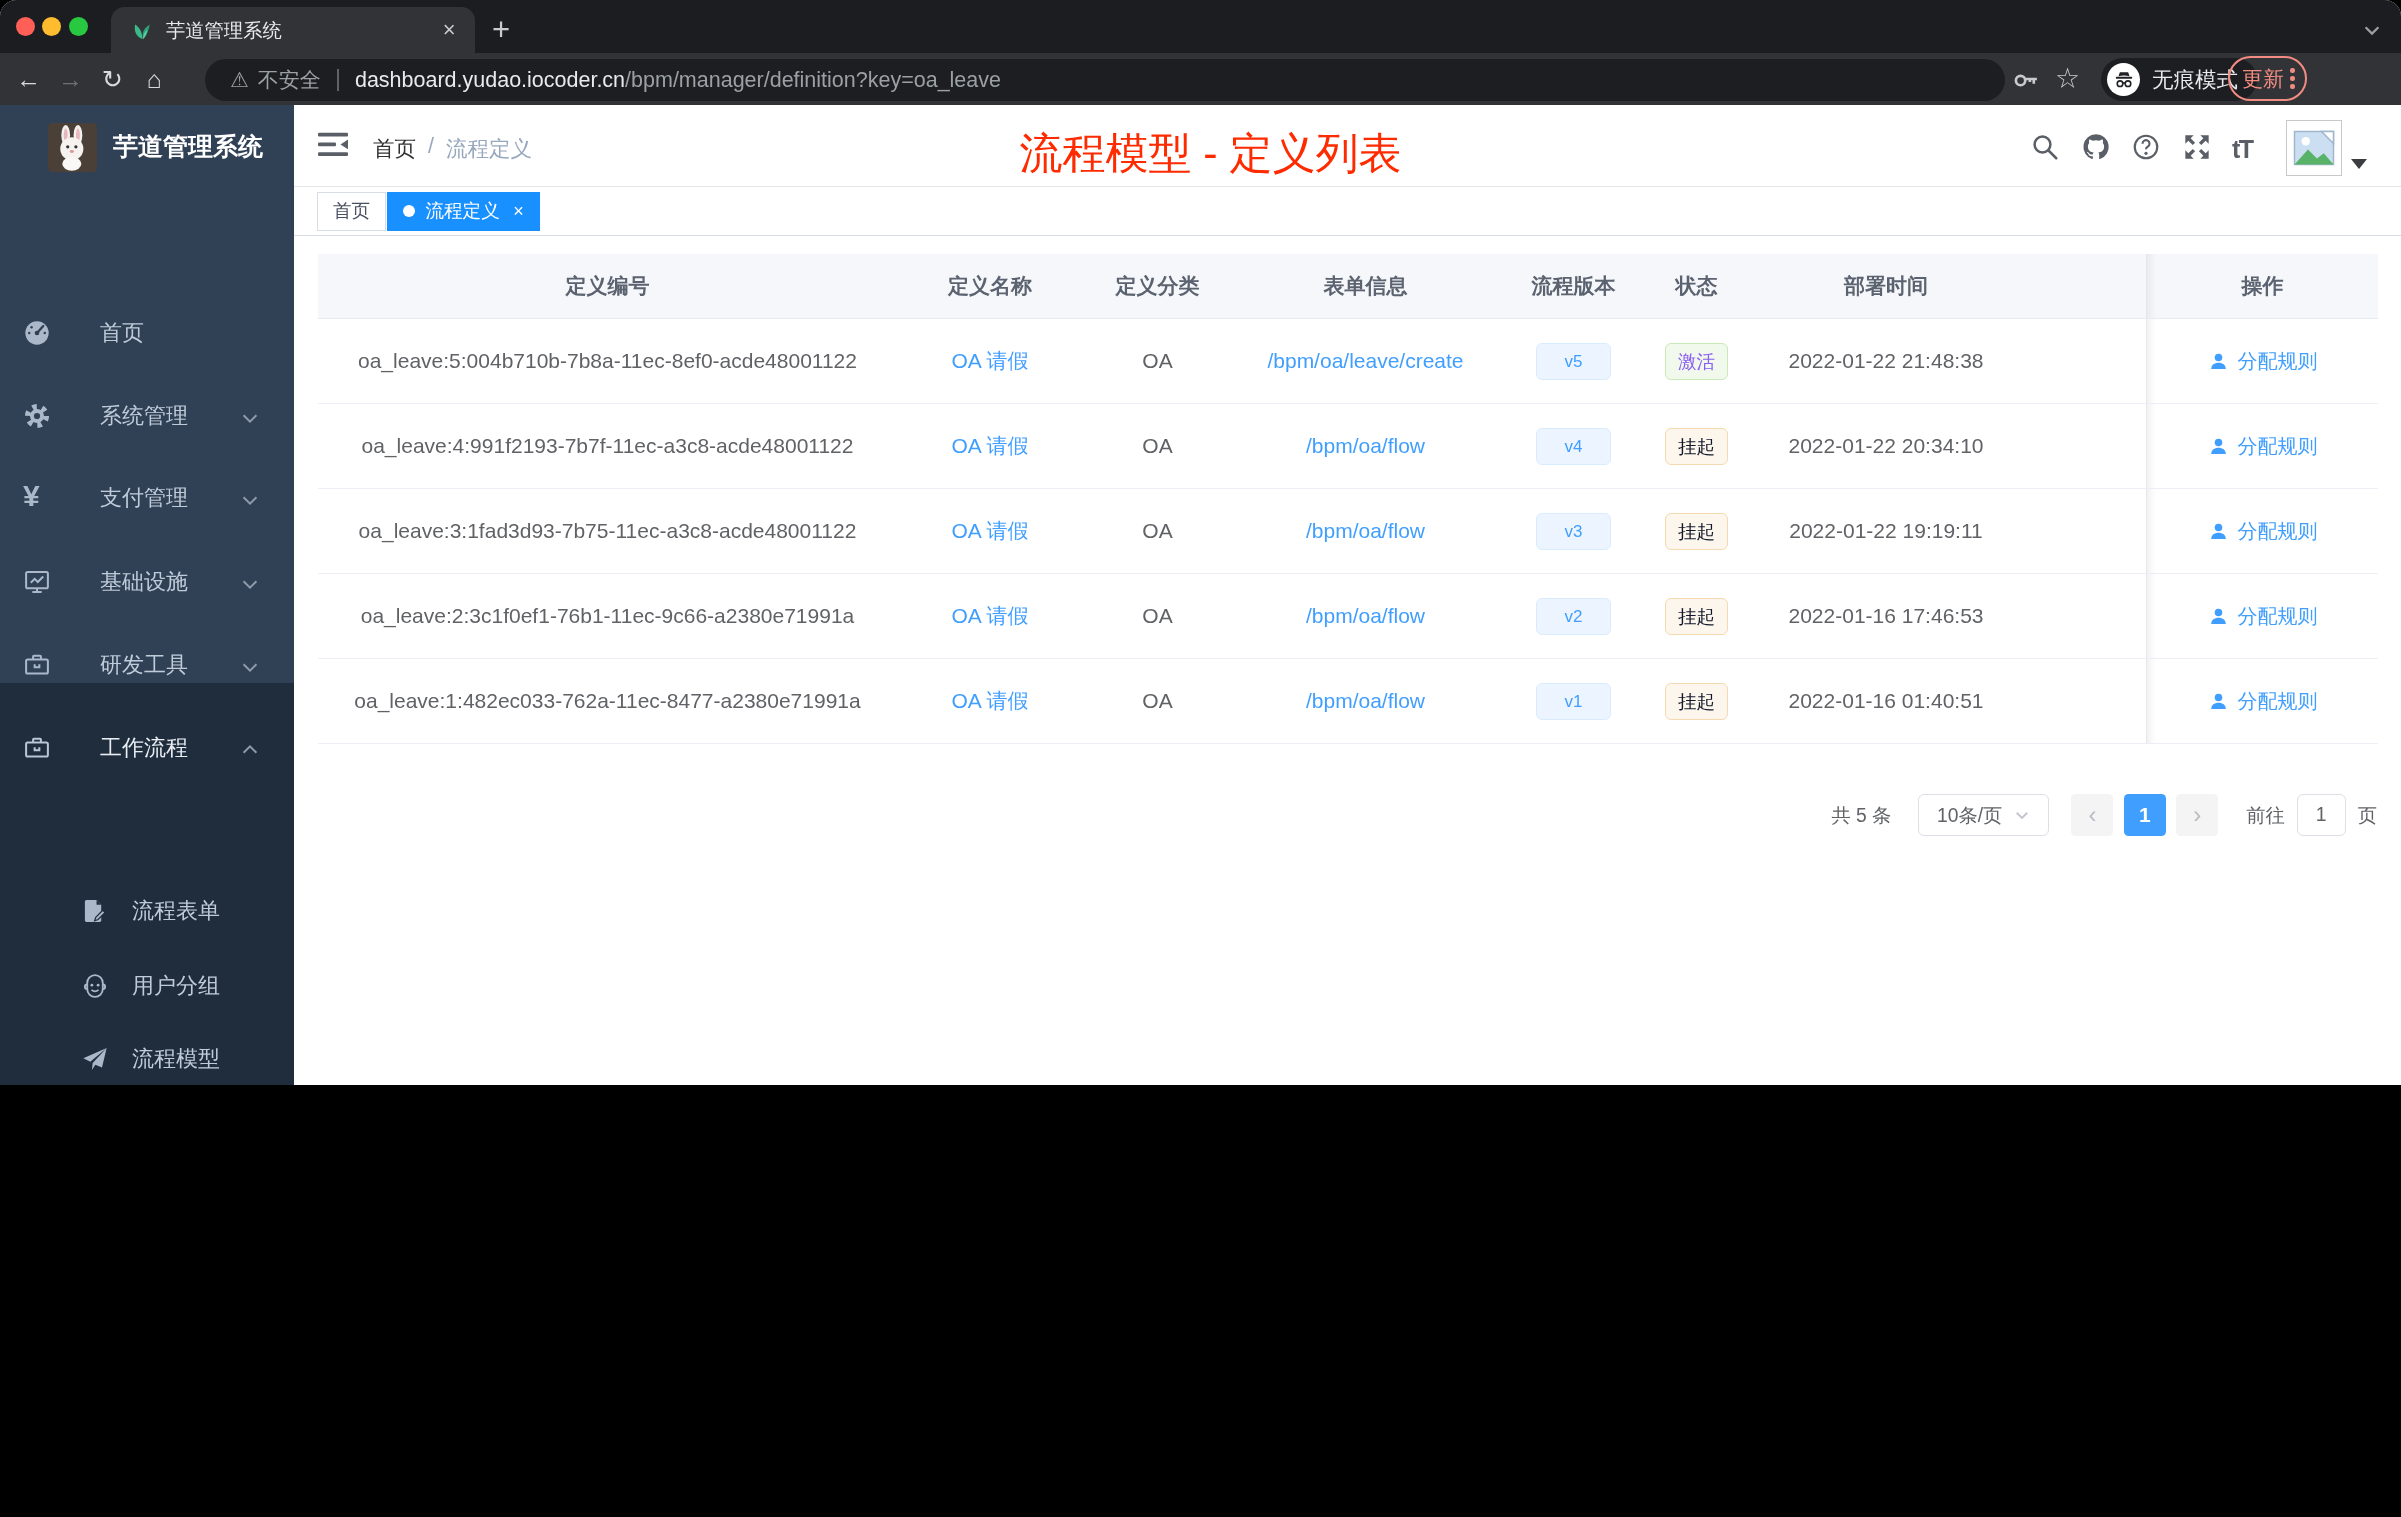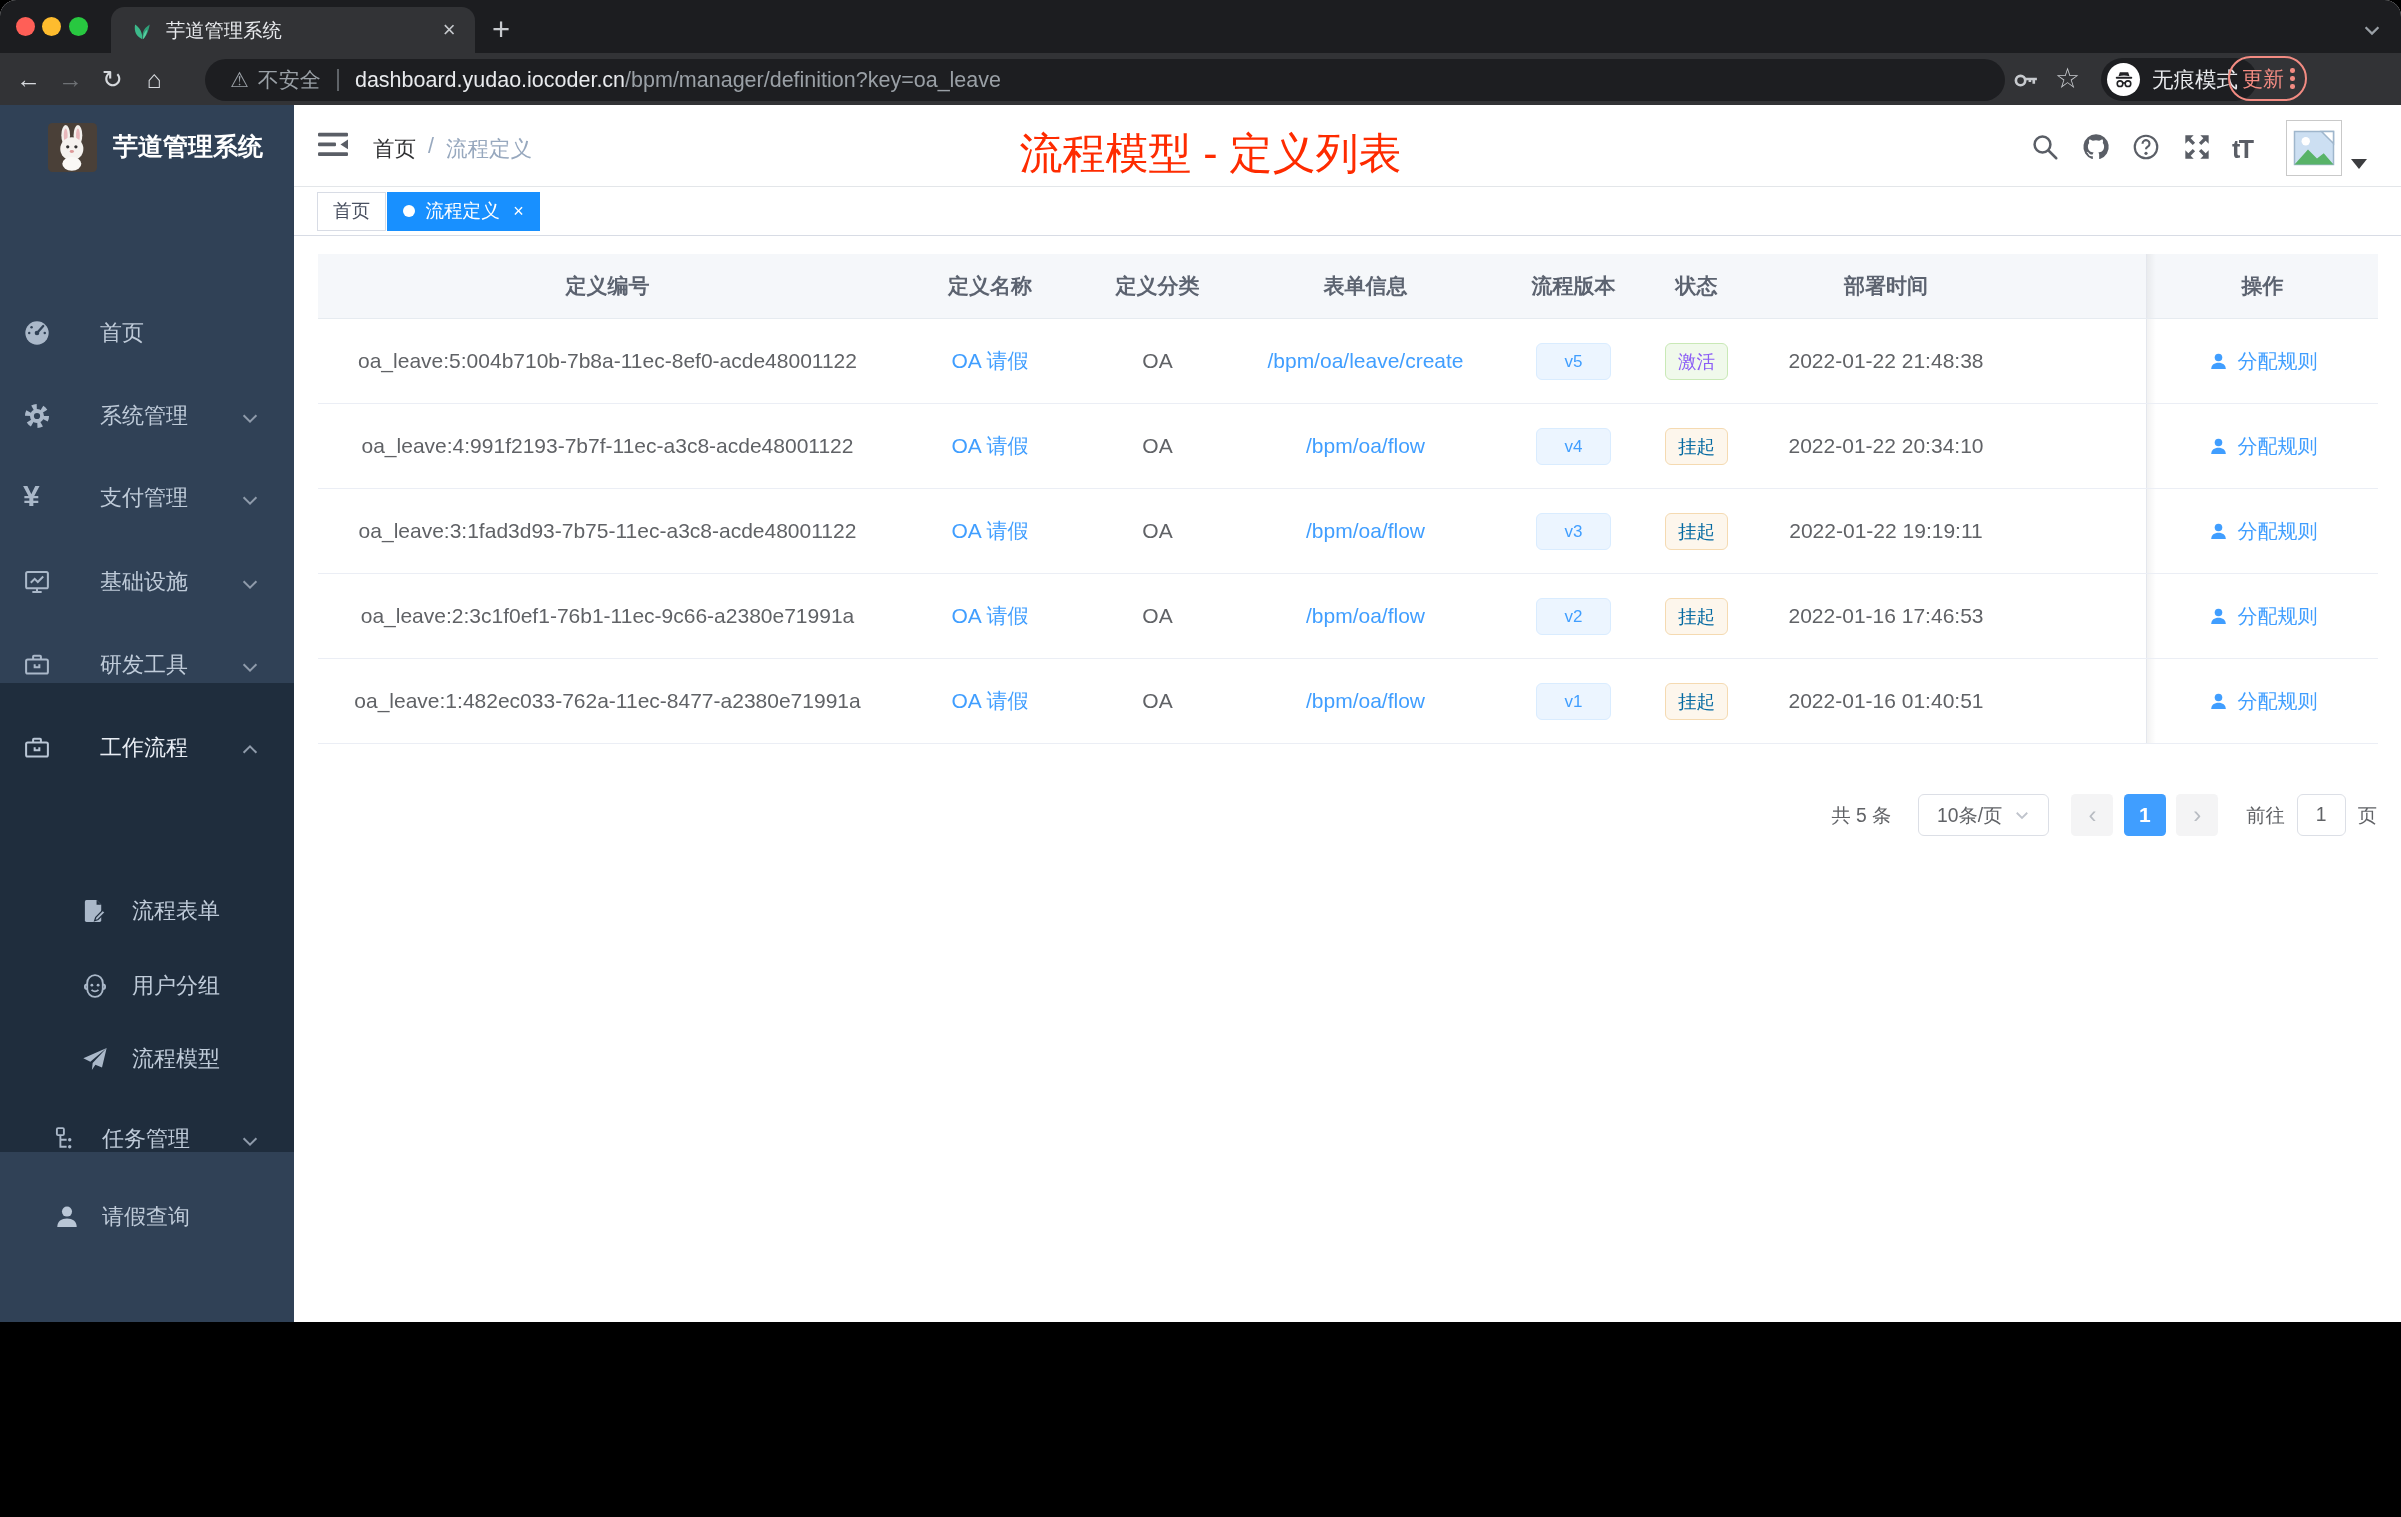--- a/index.html
+++ b/index.html
@@ -1,18 +1,18 @@
 <!DOCTYPE html>
 <html style="font-size:12px"><head>
 <meta charset="utf-8">
 <style>
   * { margin:0; padding:0; box-sizing:border-box; }
   html,body { width:2401px; height:1518px; background:#000; }
   body { font-family:"Liberation Sans","DejaVu Sans",sans-serif; }
-  .stage { position:absolute; width:2401px; height:1322px; overflow:hidden; background:#fff; border-radius:16.3px 16.3px 0 0; }
+  .stage { position:absolute; width:2401px; height:1085px; overflow:hidden; background:#fff; border-radius:16.3px 16.3px 0 0; }
 
   
   .tabstrip { position:absolute; left:0; top:0; width:2401px; height:53px; background:#1c1d20; }
   .light { position:absolute; top:17px; width:19.3px; height:19.3px; border-radius:50%; }
   .light.red{ left:15.6px; background:#ff5f57; } .light.yellow{ left:42px; background:#febc2e; } .light.green{ left:69px; background:#28c840; }
   .tab { position:absolute; left:111px; top:7.4px; width:364px; height:46px; background:#323336; border-radius:13.4px 13.4px 0 0; display:flex; align-items:center; }
   .tab .fav { width:22px; height:22px; margin-left:21px; }
   .tab .title { margin-left:12px; font-size:19.3px; color:#e8eaed; flex:1; }
   .tab .close { color:#c7cace; font-size:22px; margin-right:19.3px; cursor:default; }
   .newtab { position:absolute; left:484px; top:13.4px; width:34px; height:34px; color:#c7cace; font-size:31px; line-height:33px; text-align:center; }
@@ -77,21 +77,21 @@
   .thead .cell { font-size:21px; font-weight:bold; color:#5c6370; text-align:center; }
   .tbody-row { height:85px; border-bottom:0.7px solid #ebeef5; background:#fff; }
   .cell { text-align:center; font-size:21px; color:#606266; }
   .cell.link { color:#409eff; cursor:pointer; }
   .opcell { position:relative; height:100%; display:flex; align-items:center; justify-content:center; gap:9px; border-left:0.7px solid #e4e7ed; background:linear-gradient(90deg, rgba(0,0,0,0.05), rgba(0,0,0,0) 9px); }
   .opcell .plink { color:#409eff; font-size:20px; cursor:pointer; }
   .opcell svg { width:21px; height:21px; color:#409eff; }
   .vtag { display:inline-block; min-width:33px; padding:0 28px; height:37px; line-height:36px; background:#ecf5ff; border:0.7px solid #d9ecff; border-radius:6px; color:#409eff; font-size:17px; }
   .stag { display:inline-block; padding:0 12px; height:37px; line-height:36px; border-radius:6px; font-size:18.6px; }
   .stag.green { background:#f0f9eb; border:0.7px solid #c9e9b6; color:#8b5cf6; }
-  .stag.orange { background:#fdf6ec; border:0.7px solid #f5dab1; color:#0369a1; }
+  .stag.orange { background:#fdf6ec; border:0.7px solid #f5dab1; color:#0f172a; }
 
   
   .pager { position:absolute; right:24px; top:558px; height:42px; display:flex; align-items:center; }
   .pg-total { font-size:19.3px; color:#606266; margin-right:27px; }
   .pg-select { width:131px; height:42px; border:0.7px solid #dcdfe6; border-radius:6px; display:flex; align-items:center; justify-content:center; gap:10.4px; font-size:19.3px; color:#606266; margin-right:22px; background:#fff; }
   .pg-select svg { width:18px; height:18px; color:#c0c4cc; }
   .pg-btn { width:42px; height:42px; border-radius:4.5px; background:#f4f4f5; color:#b8bcc2; font-size:24px; display:flex; align-items:center; justify-content:center; }
   .pg-btn.prev { margin-right:10.4px; } .pg-btn.next { margin-left:10.4px; }
   .pg-cur { width:42px; height:42px; border-radius:4.5px; background:#409eff; color:#fff; font-size:21px; font-weight:bold; display:flex; align-items:center; justify-content:center; }
   .pg-goto { font-size:19.3px; color:#606266; margin-left:28px; }

